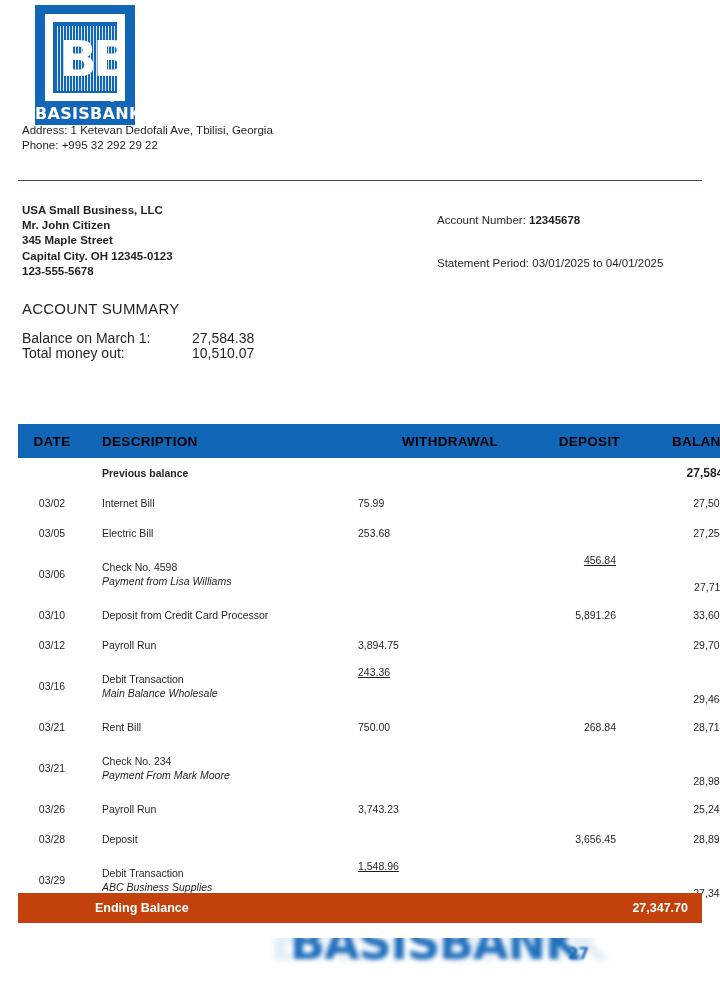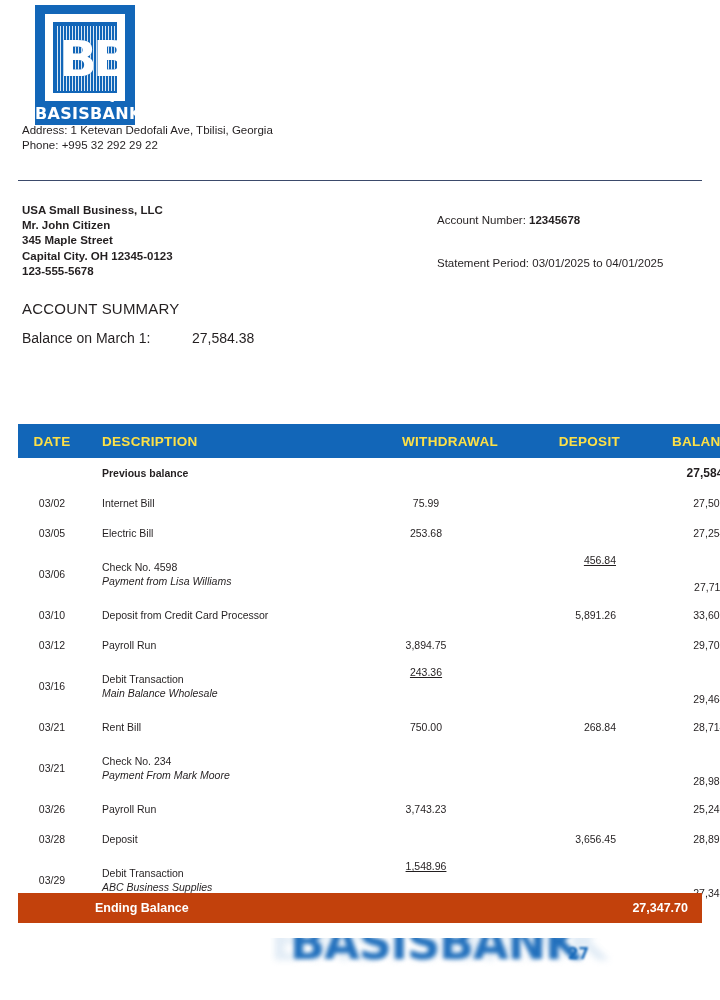--- a/index.html
+++ b/index.html
@@ -170,21 +170,21 @@
     top: 424px;
     width: 684px;
   }
   table.txn {
     width: 684px;
     border-collapse: collapse;
     table-layout: fixed;
   }
   table.txn thead th {
     background: #1266b8;
-    color: #fde047;
+    color: #000000;
     font-size: 13.5px;
     font-weight: 700;
     letter-spacing: .3px;
     height: 34px;
     padding: 0 0 0 0;
     vertical-align: middle;
   }
   th.c-date   { width: 68px;  text-align: center; }
   th.c-desc   { width: 256px; text-align: left; padding-left: 16px !important; }
   th.c-wd     { width: 140px; text-align: right; padding-right: 12px !important; }
@@ -192,21 +192,21 @@
   th.c-bal    { width: 110px; text-align: right; padding-right: 14px !important; }
 
   table.txn tbody td {
     font-size: 10.5px;
     color: #231f20;
     padding: 0;
     vertical-align: middle;
   }
   td.d-date { text-align: center; font-size: 10.5px; }
   td.d-desc { padding-left: 16px !important; text-align: left; }
-  td.d-wd   { text-align: center; padding-right: 16px !important; }
+  td.d-wd   { text-align: left; padding-right: 16px !important; }
   td.d-dep  { text-align: right; padding-right: 14px !important; }
   td.d-bal  { text-align: right; padding-right: 14px !important; }
 
   tr.r-single td { height: 30px; }
   tr.r-double td { height: 45px; }
 
   tr.r-prev td {
     height: 30px;
     font-size: 13px;
     font-weight: 700;
@@ -329,20 +329,24 @@
   </div>
 </div>
 <div class="acct-period">Statement Period: 03/01/2025 to 04/01/2025</div>
 
 <div class="summary-title">ACCOUNT SUMMARY</div>
 <table class="summary-table">
   <tbody>
     <tr>
       <td class="lbl">Balance on March 1:</td>
       <td class="val">27,584.38</td>
+    </tr>
+    <tr>
+      <td class="lbl">Total money out:</td>
+      <td class="val">10,510.07</td>
     </tr>
   </tbody>
 </table>
 
 <div class="txn-wrap">
   <table class="txn">
     <thead>
       <tr>
         <th class="c-date">DATE</th>
         <th class="c-desc">DESCRIPTION</th>

